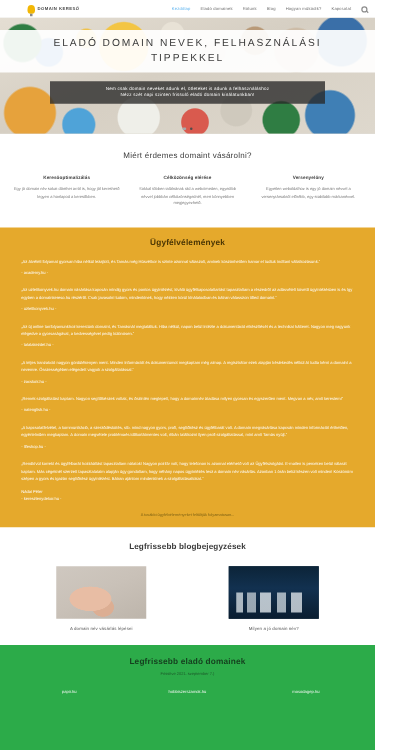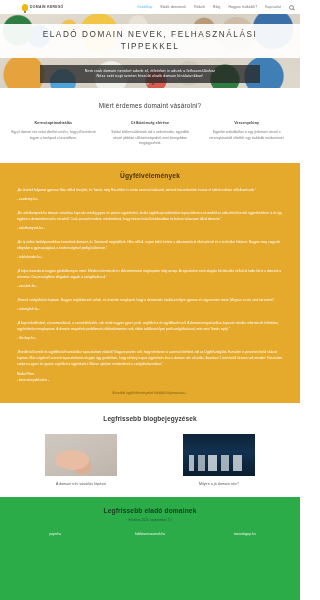--- a/index.html
+++ b/index.html
@@ -68,21 +68,21 @@
     position: absolute;
     right: -1.6px; bottom: -1.2px;
     width: 2px; height: 0.6px;
     background: #8d8d8d;
     transform: rotate(45deg);
   }
 
   
   .hero {
     position: relative;
-    height: 74px;
+    height: 93px;
     overflow: hidden;
     background: #d8d3cb;
   }
   .hero-photo {
     position: absolute; inset: 0;
     background:
       radial-gradient(circle at 6% 22%, #2f7d43 0 5%, transparent 5.5%),
       radial-gradient(circle at 13% 30%, #2b6fc4 0 4%, transparent 4.5%),
       radial-gradient(circle at 23% 18%, #f0c24a 0 3%, transparent 3.5%),
       radial-gradient(circle at 33% 25%, #f3c544 0 9%, transparent 9.5%),

